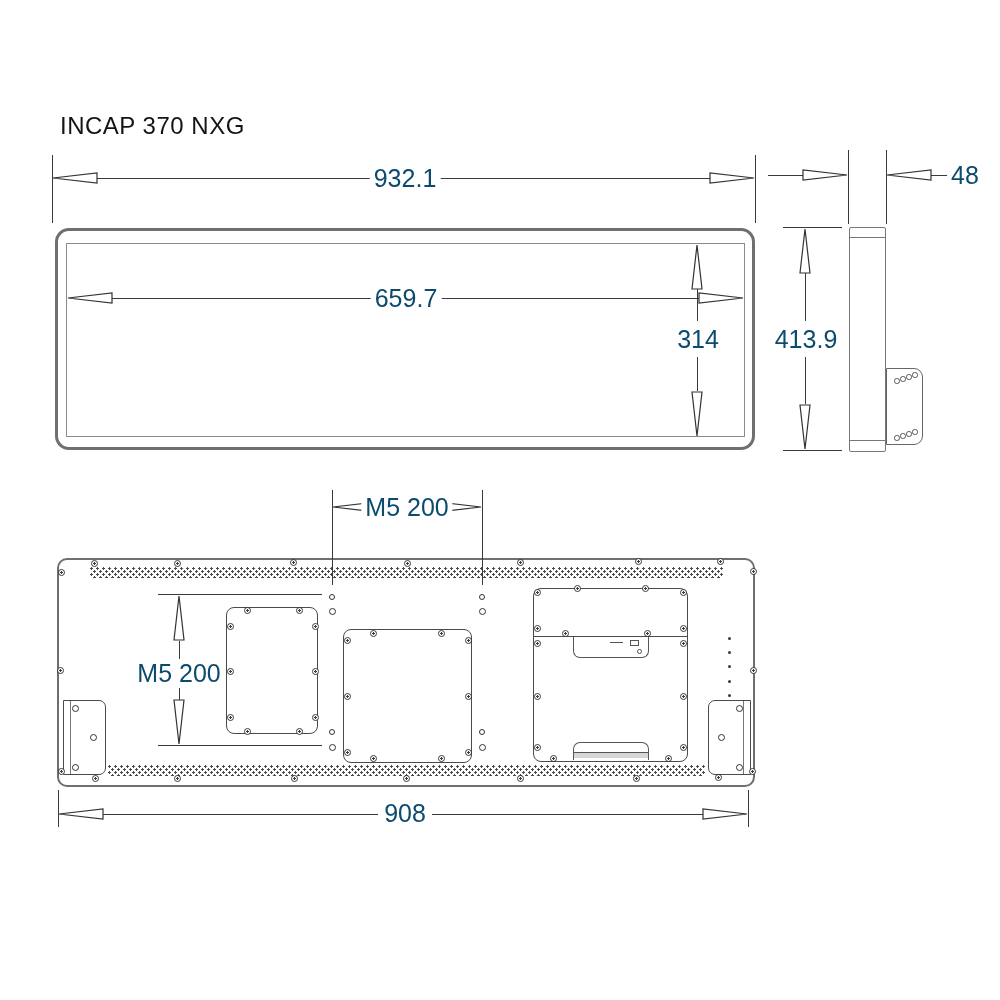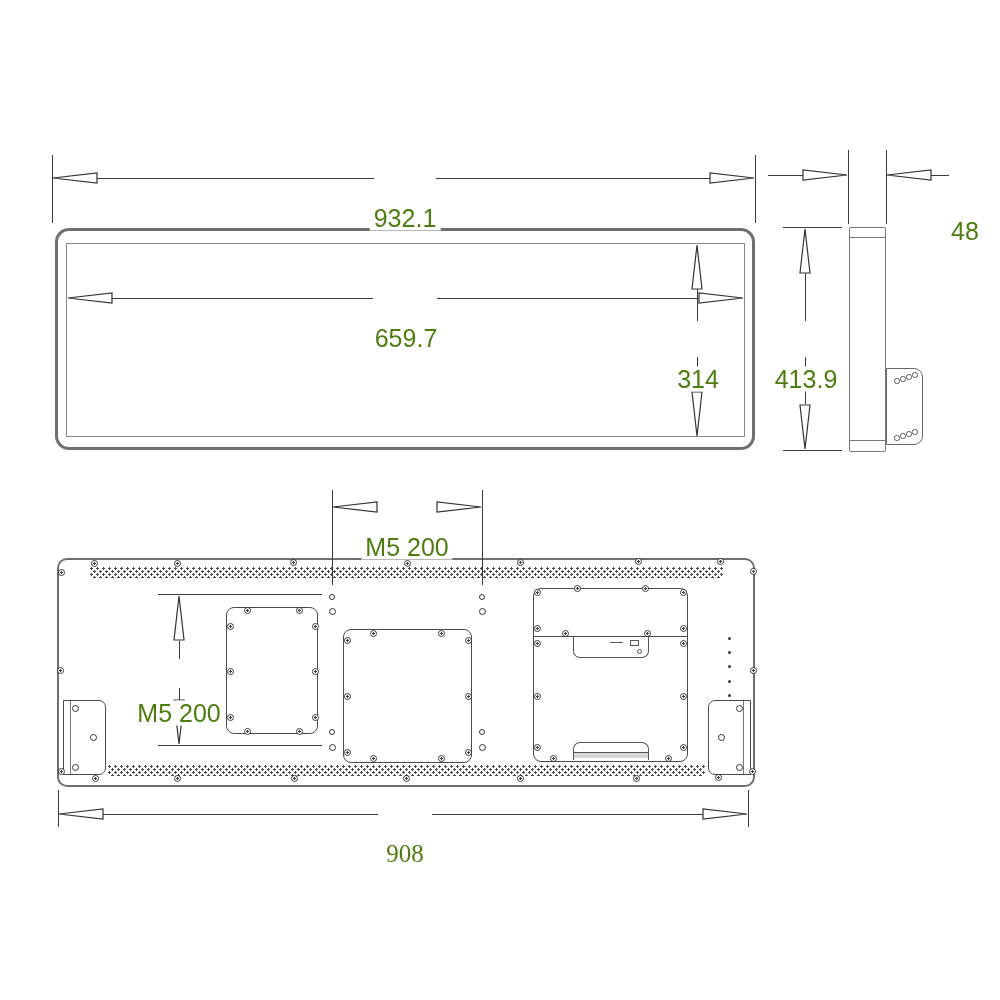--- a/index.html
+++ b/index.html
@@ -3,39 +3,40 @@
 <meta charset="utf-8">
 <style>
   html,body{margin:0;padding:0;background:#fff;}
   #canvas{position:relative;width:1000px;height:1000px;background:#ffffff;overflow:hidden;
           font-family:"Liberation Sans", sans-serif;color:#111;}
   .abs{position:absolute;}
   .hl{position:absolute;height:1.4px;background:#3a3a3a;}
   .vl{position:absolute;width:1.4px;background:#3a3a3a;}
   .struct{position:absolute;box-sizing:border-box;background:#fff;}
   .dim-text{position:absolute;transform:translate(-50%,-50%);font-size:25px;line-height:1;
-            background:#fff;padding:0 4px;white-space:nowrap;color:#4d7c0f;margin-top:40px;}
+            background:#fff;padding:0 4px;white-space:nowrap;color:#0c4a6e;}
   .title{position:absolute;font-size:24px;color:#141414;letter-spacing:.5px;}
   .screw{position:absolute;width:7px;height:7px;box-sizing:border-box;border:1.6px solid #3b3b3b;
          border-radius:50%;background:radial-gradient(circle,#3b3b3b 1.1px,#fff 1.3px);}
   .hole{position:absolute;box-sizing:border-box;border:1.3px solid #333;border-radius:50%;background:#fff;}
   .dot{position:absolute;width:3px;height:3px;border-radius:50%;background:#3a3a3a;}
   .ring{position:absolute;box-sizing:border-box;border:1.1px solid #555;border-radius:50%;background:#fff;}
   .perf{position:absolute;
         background-image:radial-gradient(circle at 1.5px 1.5px,#4b4b4b 1px,transparent 1.35px),
                          radial-gradient(circle at 4.5px 4.5px,#4b4b4b 1px,transparent 1.35px);
         background-size:6px 6px;}
   svg.arr{position:absolute;overflow:visible;}
   svg.arr polygon{fill:#fff;stroke:#333;stroke-width:1.2;}
 </style>
 </head>
 <body>
 
 <div id="canvas">
 
+  <div class="title" style="left:60px;top:112px;">INCAP 370 NXG</div>
 
   <div>
     <div class="struct" style="left:55px;top:228px;width:700px;height:222px;border:3px solid #6f6f6f;border-radius:14px;"></div>
     <div class="struct" style="left:66px;top:243px;width:679px;height:194px;border:1.5px solid #8a8a8a;"></div>
   </div>
 
   <div>
     <div class="struct" style="left:886px;top:368px;width:37px;height:77px;border:1.4px solid #666;border-radius:0 9px 9px 0;"></div>
     <div class="struct" style="left:849px;top:227px;width:37px;height:225px;border:1.6px solid #777;border-radius:2px;"></div>
     <div class="hl" style="left:850px;top:237px;width:35px;background:#777;"></div>
@@ -81,21 +82,21 @@
   <div class="vl" style="left:847.5px;top:150px;height:74px;"></div>
   <div class="vl" style="left:885.5px;top:150px;height:74px;"></div>
   <div class="hl" style="left:768px;top:174.5px;width:36px;"></div>
   <div class="hl" style="left:931px;top:174.5px;width:18px;"></div>
   <svg class="arr" style="left:802px;top:168px;" width="46" height="14">
       <polygon points="45,7 1,2 1,12"></polygon>
     </svg>
   <svg class="arr" style="left:886px;top:168px;" width="46" height="14">
       <polygon points="1,7 45,2 45,12"></polygon>
     </svg>
-  <div class="dim-text" style="left:965px;top:191px;text-align:right;">48</div>
+  <div class="dim-text" style="left:965px;top:175px;text-align:right;">48</div>
 
   <div class="hl" style="left:112px;top:297.5px;width:261px;"></div>
   <div class="hl" style="left:437px;top:297.5px;width:262px;"></div>
   <svg class="arr" style="left:67px;top:291px;" width="46" height="14">
       <polygon points="1,7 45,2 45,12"></polygon>
     </svg>
   <svg class="arr" style="left:698px;top:291px;" width="46" height="14">
       <polygon points="45,7 1,2 1,12"></polygon>
     </svg>
   <div class="dim-text" style="left:406px;top:298px;">659.7</div>
@@ -147,21 +148,21 @@
   <div class="vl" style="left:57.5px;top:790px;height:37px;"></div>
   <div class="vl" style="left:747.5px;top:790px;height:37px;"></div>
   <div class="hl" style="left:103px;top:813.5px;width:275px;"></div>
   <div class="hl" style="left:432px;top:813.5px;width:271px;"></div>
   <svg class="arr" style="left:58px;top:807px;" width="46" height="14">
       <polygon points="1,7 45,2 45,12"></polygon>
     </svg>
   <svg class="arr" style="left:702px;top:807px;" width="46" height="14">
       <polygon points="45,7 1,2 1,12"></polygon>
     </svg>
-  <div class="dim-text" style="left:405px;top:813px;font-family:Liberation Serif, serif;">908</div>
+  <div class="dim-text" style="left:405px;top:813px;">908</div>
 
 <div class="screw" style="left: 90.5px; top: 559.5px; width: 7px; height: 7px;"></div>
     <div class="screw" style="left: 173.5px; top: 559.5px; width: 7px; height: 7px;"></div>
     <div class="screw" style="left: 289.5px; top: 558.5px; width: 7px; height: 7px;"></div>
     <div class="screw" style="left: 403.5px; top: 559.5px; width: 7px; height: 7px;"></div>
     <div class="screw" style="left: 516.5px; top: 558.5px; width: 7px; height: 7px;"></div>
     <div class="screw" style="left: 634.5px; top: 557.5px; width: 7px; height: 7px;"></div>
     <div class="screw" style="left: 716.5px; top: 557.5px; width: 7px; height: 7px;"></div>
     <div class="screw" style="left: 57.5px; top: 568.5px; width: 7px; height: 7px;"></div>
     <div class="screw" style="left: 749.5px; top: 567.5px; width: 7px; height: 7px;"></div>

